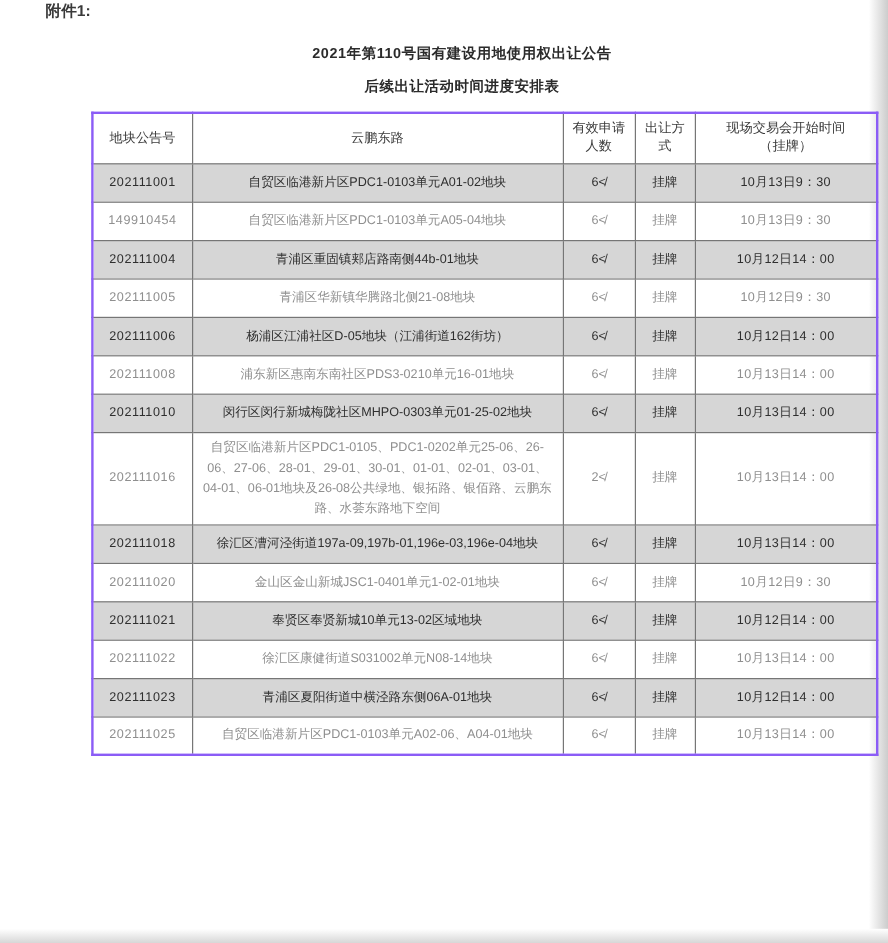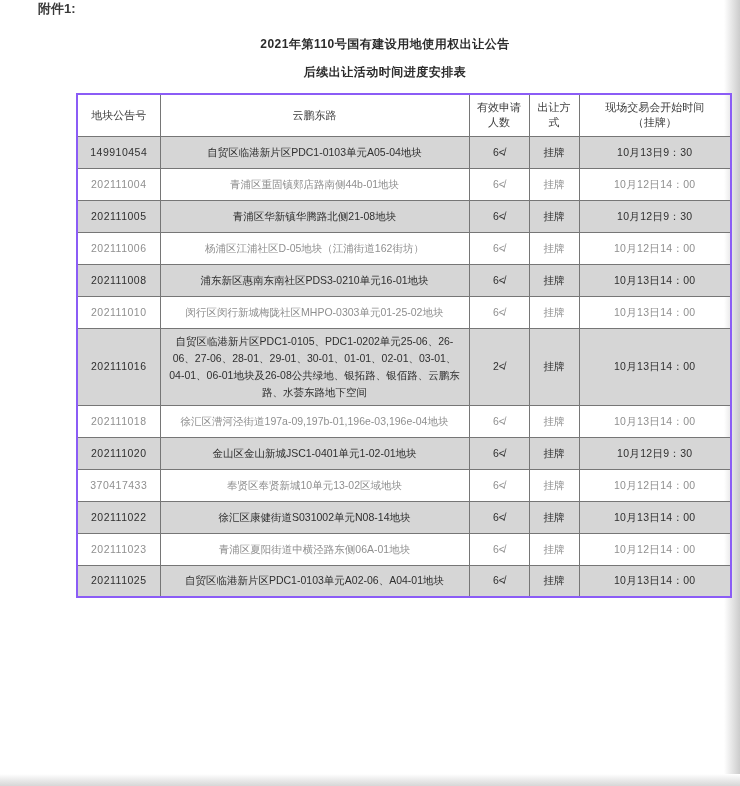--- a/index.html
+++ b/index.html
@@ -89,20 +89,27 @@
       <th>有效申请
 人数</th>
       <th>出让方
 式</th>
       <th>现场交易会开始时间
 （挂牌）</th>
     </tr>
   </thead>
   <tbody>
     <tr>
+      <td class="id-cell">202111001</td>
+      <td class="name-cell">自贸区临港新片区PDC1-0103单元A01-02地块</td>
+      <td>6≮</td>
+      <td>挂牌</td>
+      <td class="time-cell">10月13日9：30</td>
+    </tr>
+    <tr>
       <td class="id-cell">149910454</td>
       <td class="name-cell">自贸区临港新片区PDC1-0103单元A05-04地块</td>
       <td>6≮</td>
       <td>挂牌</td>
       <td class="time-cell">10月13日9：30</td>
     </tr>
     <tr>
       <td class="id-cell">202111004</td>
       <td class="name-cell">青浦区重固镇郏店路南侧44b-01地块</td>
       <td>6≮</td>
@@ -152,21 +159,21 @@
       <td class="time-cell">10月13日14：00</td>
     </tr>
     <tr>
       <td class="id-cell">202111020</td>
       <td class="name-cell">金山区金山新城JSC1-0401单元1-02-01地块</td>
       <td>6≮</td>
       <td>挂牌</td>
       <td class="time-cell">10月12日9：30</td>
     </tr>
     <tr>
-      <td class="id-cell">370417433</td>
+      <td class="id-cell">202111021</td>
       <td class="name-cell">奉贤区奉贤新城10单元13-02区域地块</td>
       <td>6≮</td>
       <td>挂牌</td>
       <td class="time-cell">10月12日14：00</td>
     </tr>
     <tr>
       <td class="id-cell">202111022</td>
       <td class="name-cell">徐汇区康健街道S031002单元N08-14地块</td>
       <td>6≮</td>
       <td>挂牌</td>

